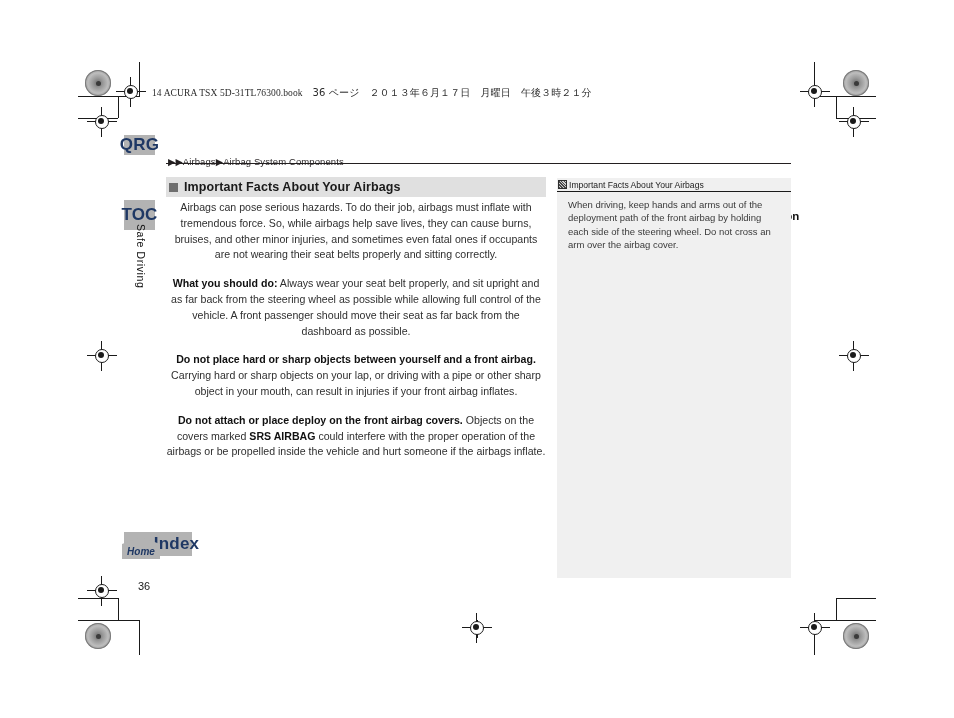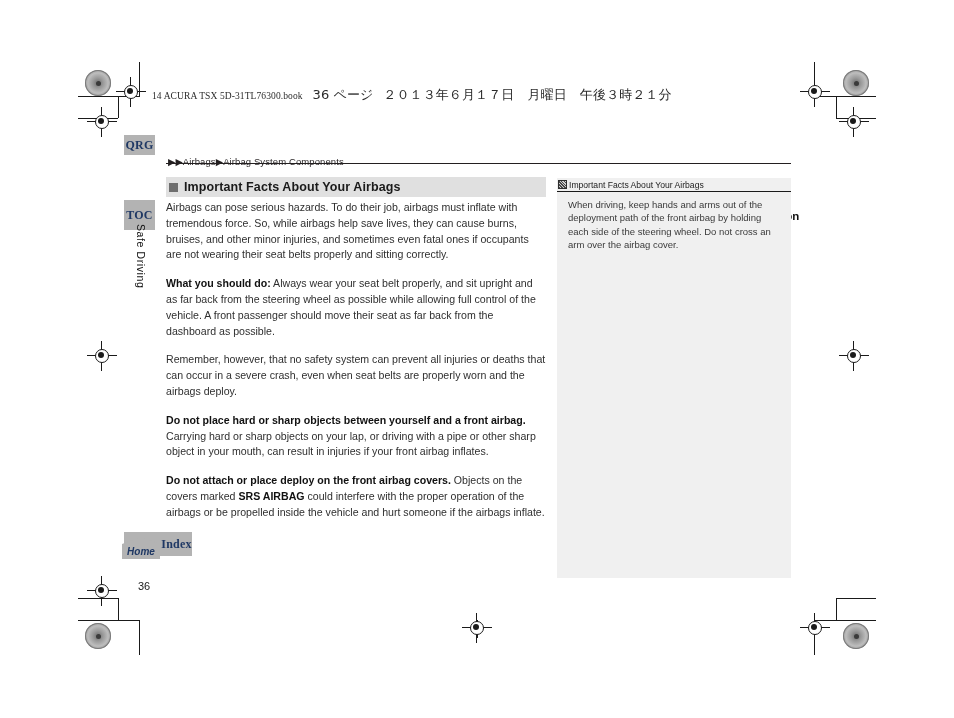--- a/index.html
+++ b/index.html
@@ -70,27 +70,26 @@
   }
   .crop-h { height: 1px; }
   .crop-v { width: 1px; }
 
   
   .side-tab {
     position: absolute;
     background: #b3b3b3;
     color: #1f3864;
     font-weight: bold;
-    font-size: 12px;
+    font-size: 17px;
     text-align: center;
     letter-spacing: .2px;
     display: flex;
     align-items: center;
     justify-content: center;
-    font-family: Liberation Serif, serif;
   }
   .home-tab {
     position: absolute;
     width: 38px; height: 22px;
     background: #b3b3b3;
     color: #1f3864;
     font-weight: bold;
     font-style: italic;
     font-size: 10px;
     display: flex;
@@ -111,21 +110,21 @@
 
   
   .file-line {
     position: absolute;
     font-family: "Liberation Serif", serif;
     font-size: 9.5px;
     color: #2b2b2b;
     white-space: nowrap;
     letter-spacing: .1px;
   }
-  .file-line .jp { font-family: "DejaVu Sans", sans-serif; font-size: 13px; }
+  .file-line .jp { font-family: "DejaVu Sans", sans-serif; font-size: 10px; }
 
   .breadcrumb {
     position: absolute;
     font-size: 9.5px;
     color: #231f20;
     white-space: nowrap;
     letter-spacing: .1px;
     margin-top: 32px;
   }
 
@@ -169,21 +168,21 @@
     position: absolute;
     left: 166px;
     top: 200px;
     width: 380px;
   }
   .para {
     font-size: 10.6px;
     line-height: 15.8px;
     color: #2f2f2f;
     margin: 0 0 13px 0;
-    text-align: left;
+    text-align: center;
   }
   .para b { color: #111; font-weight: bold; }
 
   
   .panel {
     position: absolute;
     left: 557px;
     top: 178px;
     width: 234px;
     height: 400px;
@@ -354,23 +353,20 @@
 <div class="body-col">
 
   <p class="para">
     <span>Airbags can pose serious hazards. To do their job, airbags must inflate with tremendous force. So, while airbags help save lives, they can cause burns, bruises, and other minor injuries, and sometimes even fatal ones if occupants are not wearing their seat belts properly and sitting correctly.</span>
   </p>
 
   <p class="para">
     <b>What you should do:</b><span> Always wear your seat belt properly, and sit upright and as far back from the steering wheel as possible while allowing full control of the vehicle. A front passenger should move their seat as far back from the dashboard as possible.</span>
   </p>
 
-  <p class="para">
-    <span>Remember, however, that no safety system can prevent all injuries or deaths that can occur in a severe crash, even when seat belts are properly worn and the airbags deploy.</span>
-  </p>
 
   <p class="para">
     <b>Do not place hard or sharp objects between yourself and a front airbag.</b><span> Carrying hard or sharp objects on your lap, or driving with a pipe or other sharp object in your mouth, can result in injuries if your front airbag inflates.</span>
   </p>
 
   <p class="para">
     <b>Do not attach or place deploy on the front airbag covers.</b><span> Objects on the covers marked </span><b>SRS AIRBAG</b><span> could interfere with the proper operation of the airbags or be propelled inside the vehicle and hurt someone if the airbags inflate.</span>
   </p>
 
 </div>

